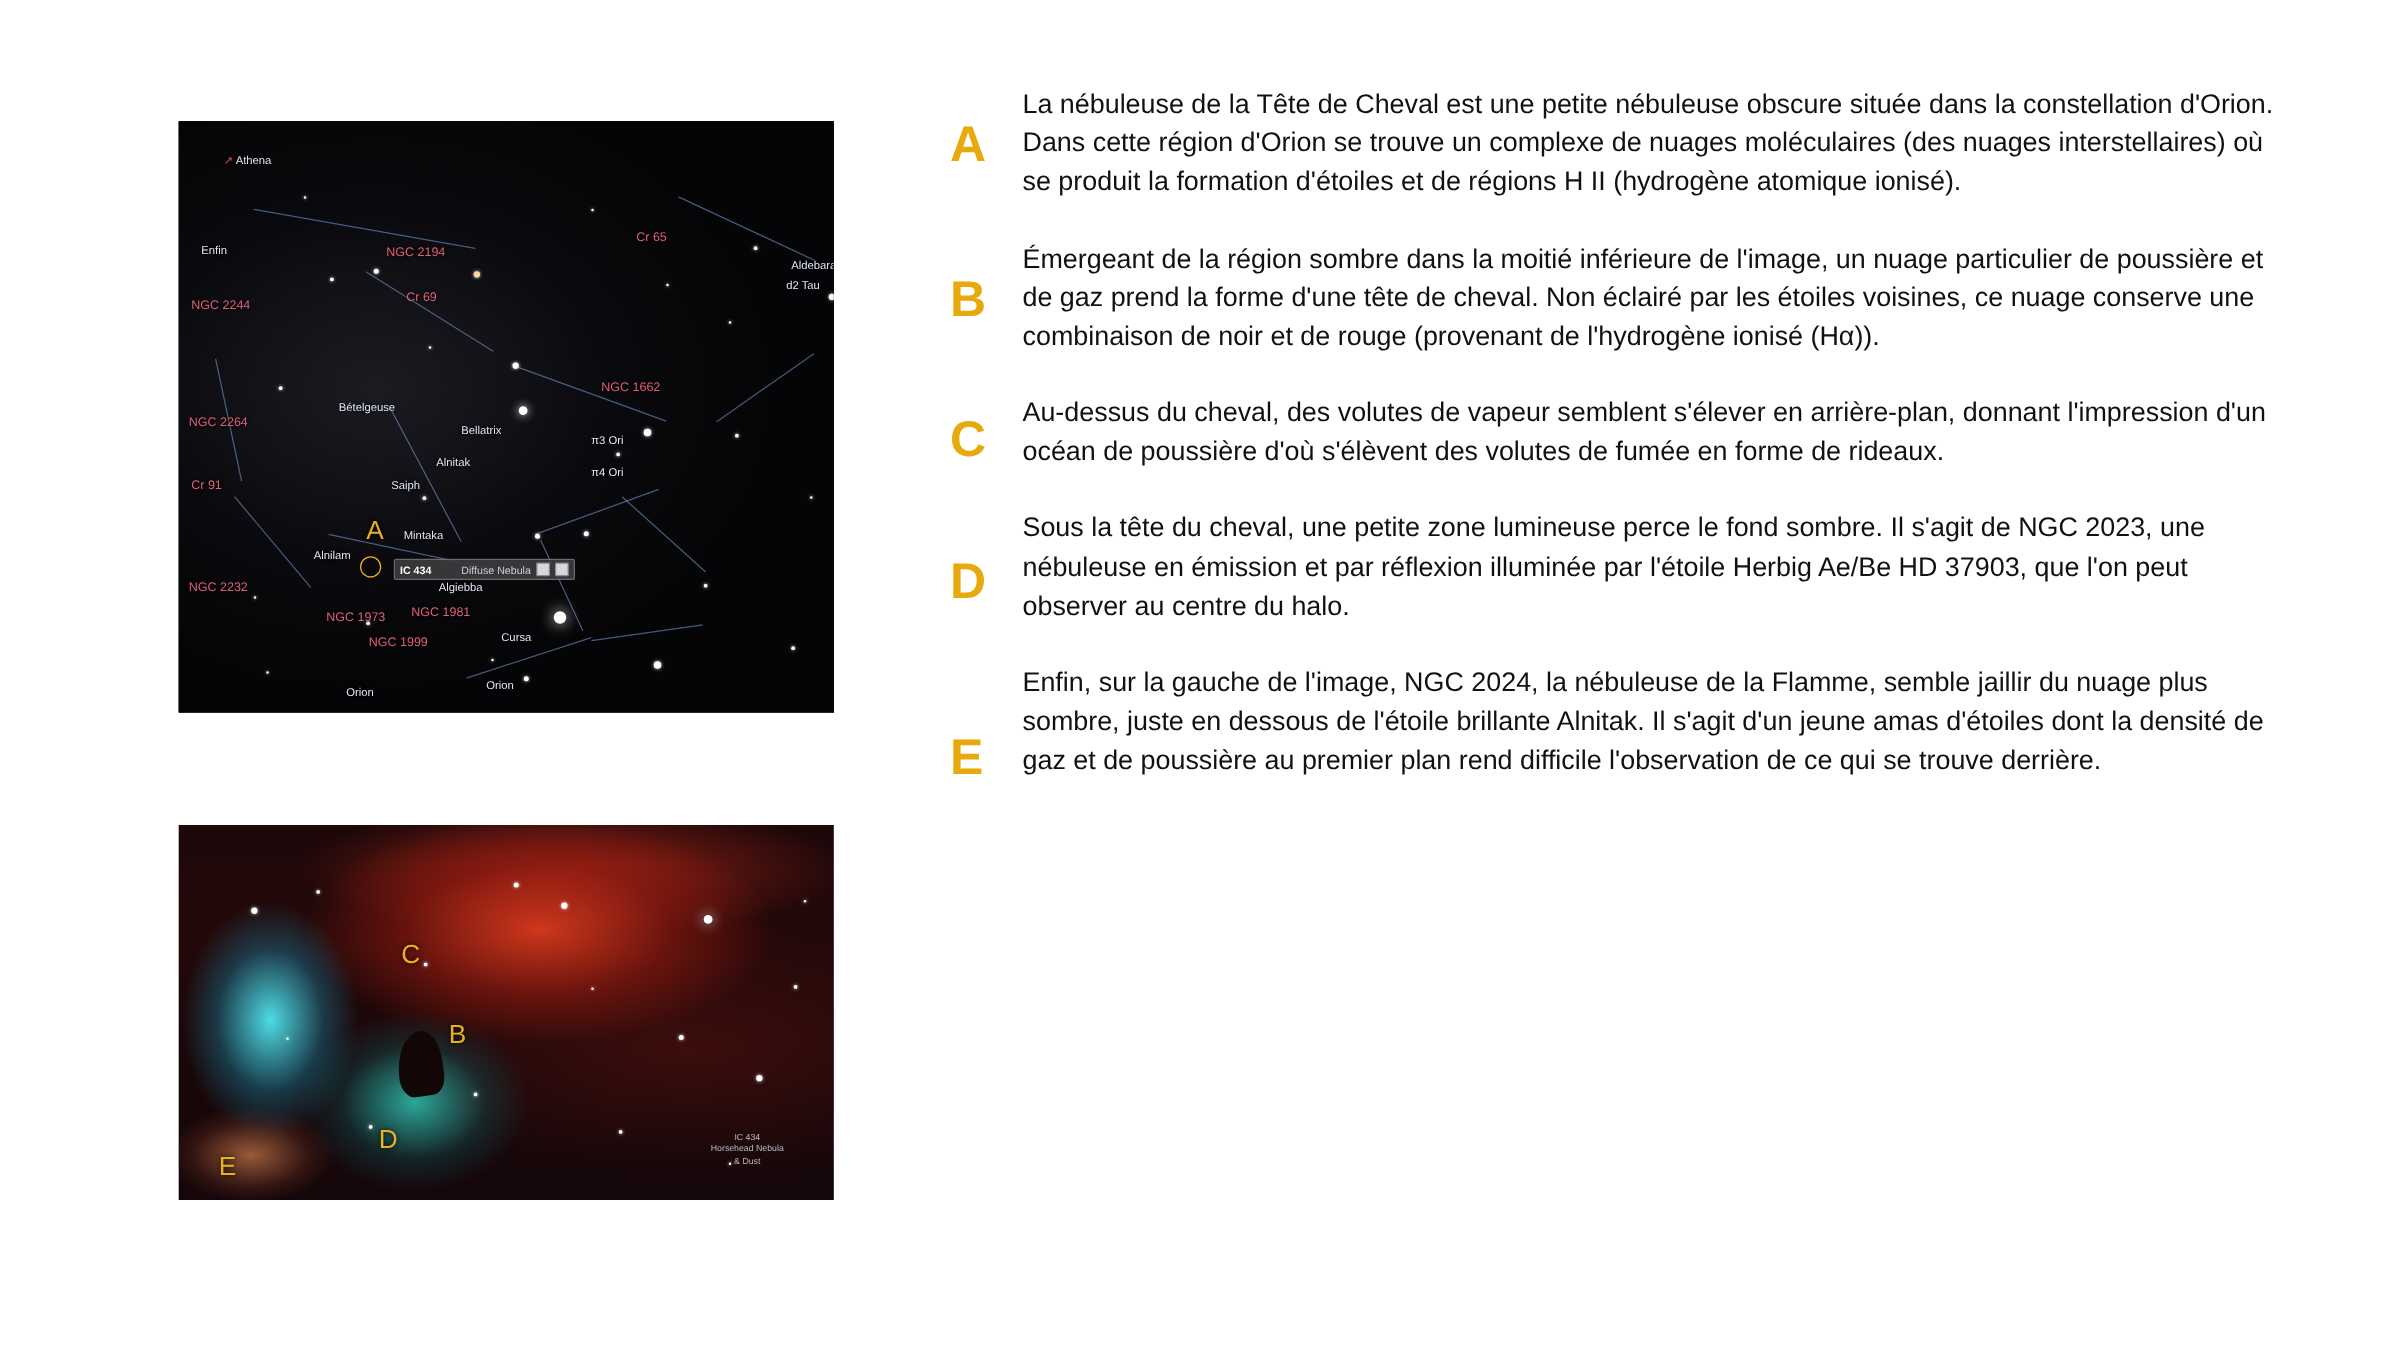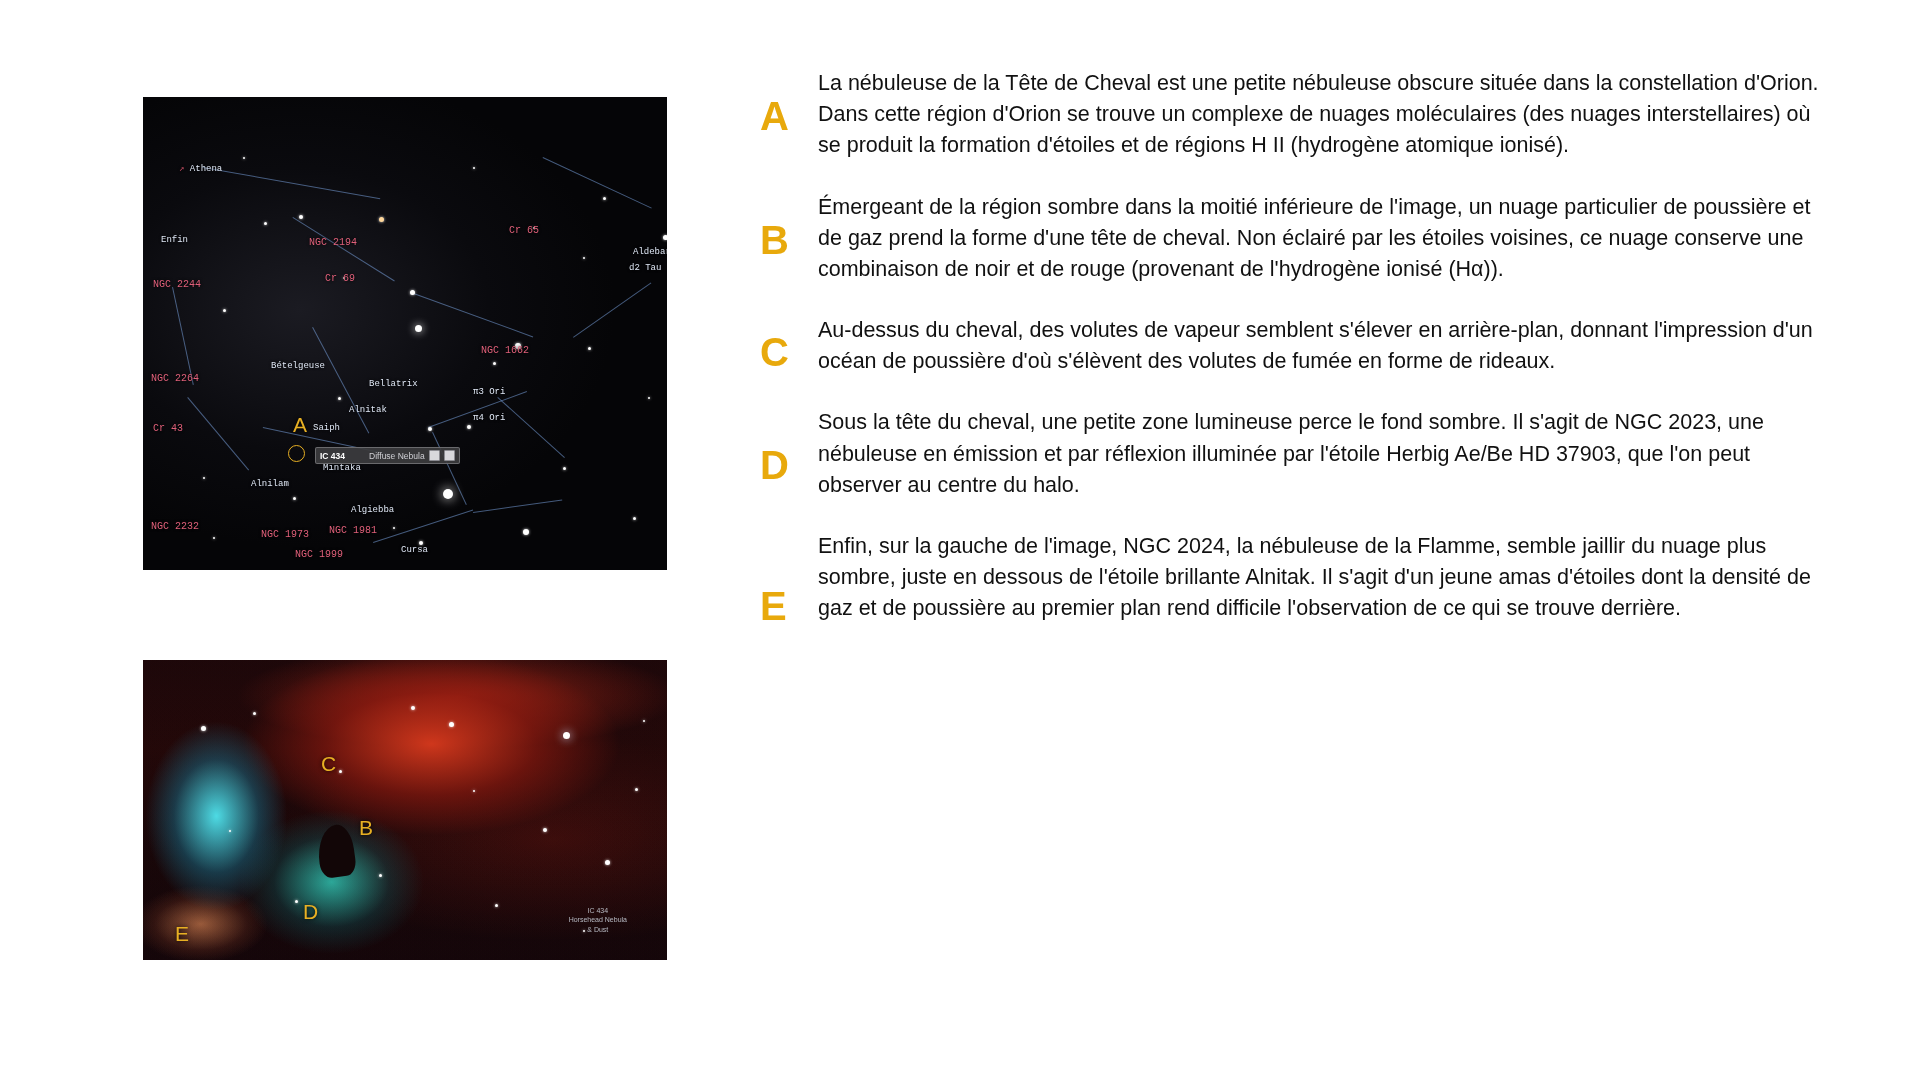--- a/index.html
+++ b/index.html
@@ -63,23 +63,22 @@
     position: absolute;
     background: rgba(120,160,220,0.55);
     transform-origin: 0 0;
     height: 1px;
   }
   .slabel {
     position: absolute;
     color: #dfe7f5;
     font-size: 9px;
     white-space: nowrap;
-    font-family: Liberation Mono, monospace;
+    font-family: Liberation Sans, sans-serif;
     text-shadow: 0 0 3px #000;
-    margin-top: 40px;
   }
   .slabel.red {
     color: #e0607a;
     font-size: 10px;
   }
   .slabel.arrow::before {
     content: "↗ ";
     color: #c84f66;
   }
 
@@ -245,22 +244,22 @@
     <span class="slabel" style="left:490px;top:110px;">Aldebaran</span>
     <span class="slabel" style="left:486px;top:126px;">d2 Tau</span>
     <span class="slabel red" style="left:182px;top:136px;">Cr 69</span>
     <span class="slabel" style="left:128px;top:224px;">Bételgeuse</span>
     <span class="slabel" style="left:226px;top:242px;">Bellatrix</span>
     <span class="slabel" style="left:330px;top:250px;">π3 Ori</span>
     <span class="slabel" style="left:330px;top:276px;">π4 Ori</span>
     <span class="slabel" style="left:170px;top:286px;">Saiph</span>
     <span class="slabel red" style="left:8px;top:236px;">NGC 2264</span>
     <span class="slabel red" style="left:338px;top:208px;">NGC 1662</span>
-    <span class="slabel red" style="left:10px;top:286px;">Cr 43</span>
-    <span class="slabel red" style="left:8px;top:384px;">NGC 2232</span>
+    <span class="slabel red" style="left:10px;top:286px;">Cr 91</span>
+    <span class="slabel red" style="left:8px;top:368px;">NGC 2232</span>
     <span class="slabel" style="left:180px;top:326px;">Mintaka</span>
     <span class="slabel" style="left:108px;top:342px;">Alnilam</span>
     <span class="slabel" style="left:206px;top:268px;">Alnitak</span>
     <span class="slabel" style="left:208px;top:368px;">Algiebba</span>
     <span class="slabel red" style="left:186px;top:388px;">NGC 1981</span>
     <span class="slabel red" style="left:118px;top:392px;">NGC 1973</span>
     <span class="slabel red" style="left:152px;top:412px;">NGC 1999</span>
     <span class="slabel" style="left:258px;top:408px;">Cursa</span>
     <span class="slabel" style="left:134px;top:452px;">Orion</span>
     <span class="slabel" style="left:246px;top:446px;">Orion</span>

